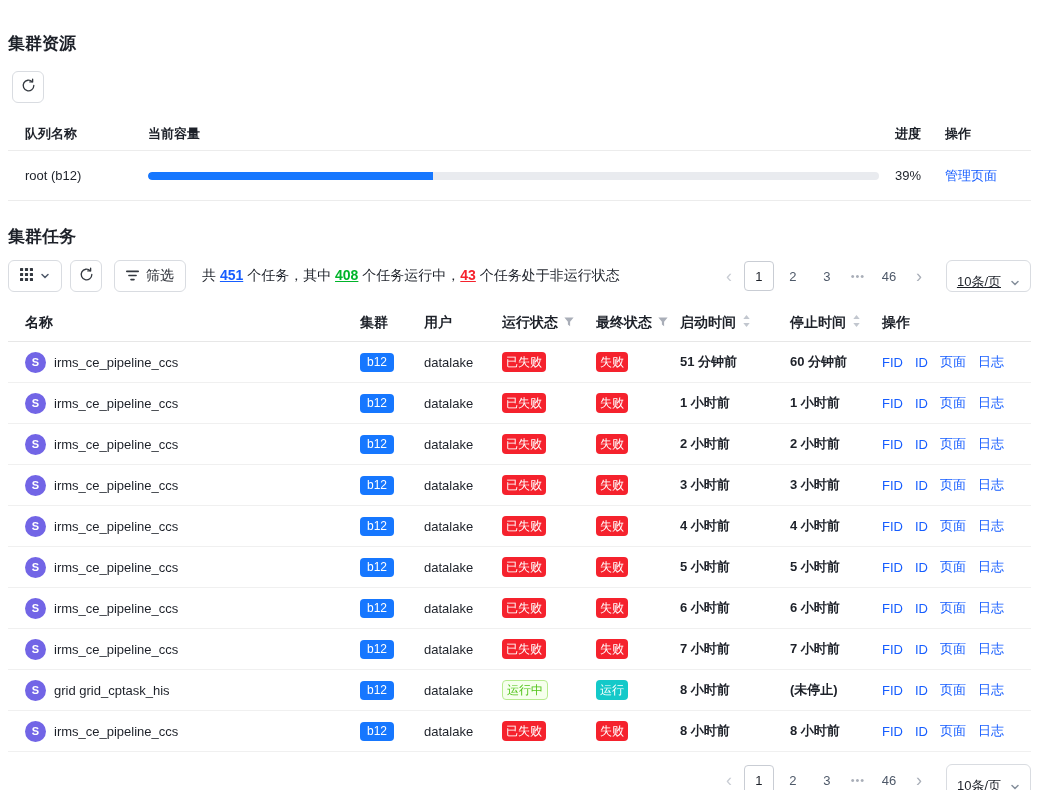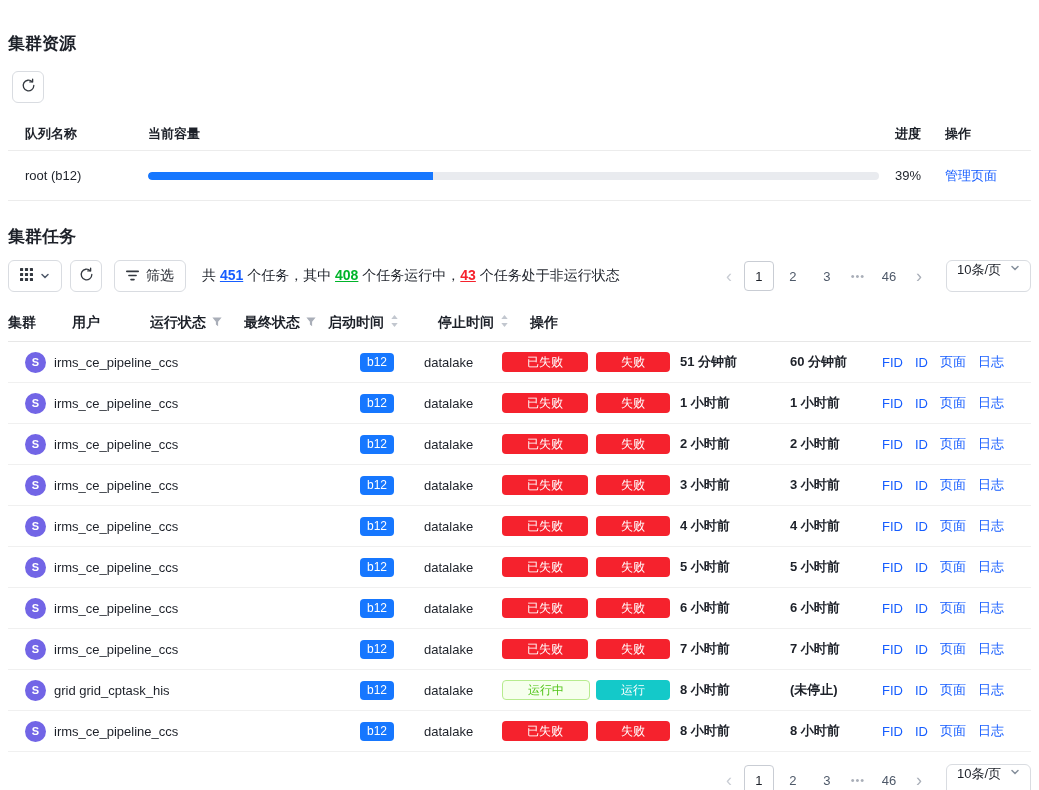--- a/index.html
+++ b/index.html
@@ -54,41 +54,41 @@
   .pagination { display: flex; align-items: center; }
   .toolbar .pagination { margin-left: auto; }
   .pg-arrow { width: 26px; height: 32px; display: flex; align-items: center; justify-content: center;
               color: #a9aeb8; font-size: 18px; cursor: pointer; user-select: none; }
   .pg-arrow.disabled { color: #c9cdd4; }
   .pg-item { min-width: 30px; height: 30px; display: flex; align-items: center; justify-content: center;
              font-size: 13px; color: #4e5969; margin: 0 2px; cursor: pointer; border-radius: 4px; }
   .pg-item.active { border: 1px solid #c9cdd4; color: #1d2129; background: #fff; }
   .pg-ellipsis { width: 28px; text-align: center; color: #a9aeb8; font-size: 11px; letter-spacing: 1px; cursor: pointer; }
   .page-size { margin-left: 14px; height: 32px; border: 1px solid #d9dce1; border-radius: 6px;
-               padding: 0 10px; display: flex; align-items: flex-start; gap: 9px; font-size: 13px;
-               color: #1d2129; cursor: pointer; }
+               padding: 0 10px; display: flex; align-items: flex-end; gap: 9px; font-size: 13px;
+               color: #1d2129; cursor: pointer; text-decoration: underline; }
 
   
   .tasks-header { display: flex; align-items: center; height: 38px; margin-top: 12px;
                   border-bottom: 1px solid #e7e7e7; font-weight: 600; font-size: 14px; }
   .t-row { display: flex; align-items: center; height: 41px; border-bottom: 1px solid #f0f0f0; font-size: 13px; }
   .tc-name   { width: 352px; padding-left: 17px; display: flex; align-items: center; gap: 8px; }
   .tc-cluster{ width: 64px; }
   .tc-user   { width: 78px; }
   .tc-run    { width: 94px; }
   .tc-final  { width: 84px; }
   .tc-start  { width: 110px; }
   .tc-stop   { width: 92px; }
   .tc-action { flex: 1; display: flex; gap: 12px; align-items: center; }
   .th-flex { display: flex; align-items: flex-start; gap: 6px; }
 
   .avatar { width: 21px; height: 21px; border-radius: 50%; background: var(--avatar_purple, #7265e6);
             color: #fff; font-size: 11px; font-weight: 700; display: flex; align-items: center;
             justify-content: center; flex-shrink: 0; }
-  .tag { display: inline-block; font-size: 12px; line-height: 20px; padding: 0 25px; border-radius: 4px; white-space: nowrap; }
+  .tag { display: inline-block; font-size: 12px; line-height: 20px; padding: 0 4px; border-radius: 4px; white-space: nowrap; }
   .tag-blue { background: var(--blue, #1677ff); color: #fff; line-height: 19px; padding: 0 7px; }
   .tag-red  { background: var(--red, #f5222d); color: #fff; }
   .tag-green-outline { background: var(--tag_green_bg, #f6ffed); border: 1px solid var(--tag_green_border, #b7eb8f);
                        color: var(--tag_green_text, #52c41a); line-height: 18px; }
   .tag-cyan { background: var(--cyan, #14c9c9); color: #fff; }
   .time { font-weight: 600; color: #1d2129; }
 
   .footer-bar { display: flex; justify-content: flex-end; margin-top: 12px; }
 </style>
 </head>
@@ -193,20 +193,21 @@
           <svg width="10" height="10" viewBox="0 0 10 10" fill="none" stroke="#86909c" stroke-width="1.5" stroke-linecap="round">
             <polyline points="2,3.5 5,6.5 8,3.5"></polyline>
           </svg>
         </span>
       </span>
     </div>
   </div>
 
   <div>
     <div class="tasks-header">
+      <div class="tc-name">名称</div>
       <div class="tc-cluster">集群</div>
       <div class="tc-user">用户</div>
       <div class="tc-run th-flex">
         <span>运行状态</span>
         <span>
           <svg width="10" height="10" viewBox="0 0 10 10" fill="#a9aeb8">
               <path d="M0.4 0.4h9.2L6.1 4.7v4.5L3.9 7.4V4.7z"></path>
             </svg>
         </span>
       </div>

